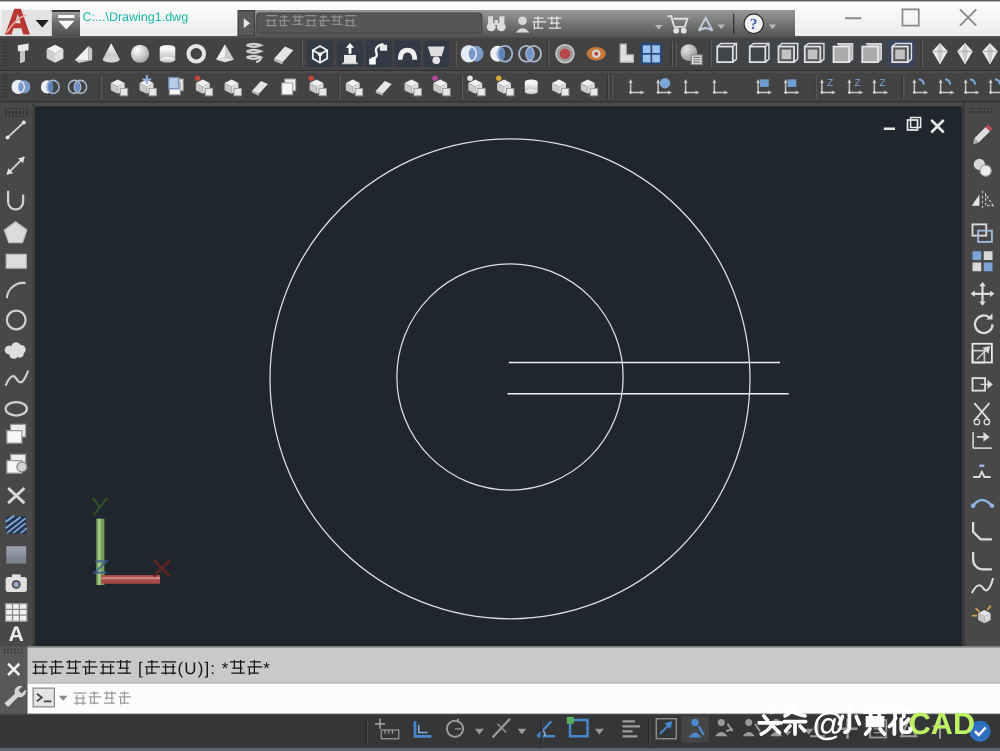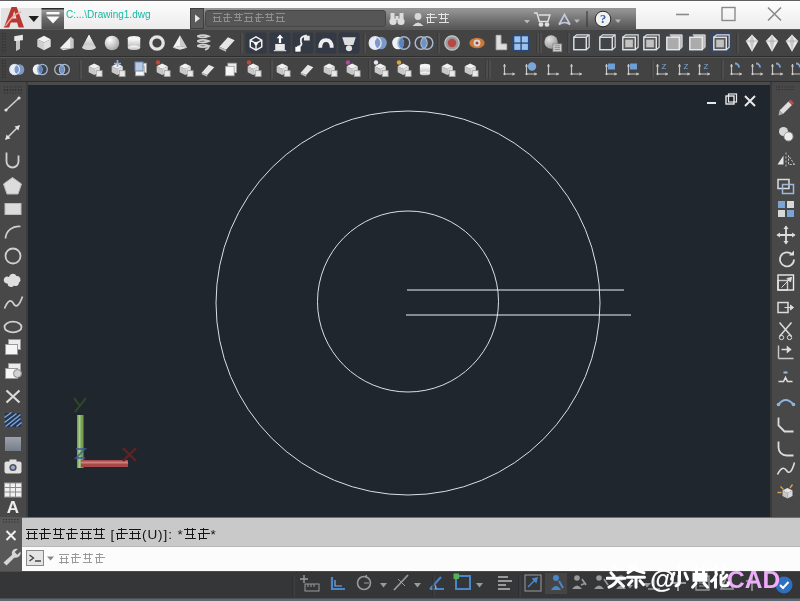--- a/index.html
+++ b/index.html
@@ -644,21 +644,21 @@
 <path d="M293 4 V26" stroke="#26282a"></path>
       <path d="M294 4 V26" stroke="#45474a"></path>
 <path d="M433 4 V26" stroke="#26282a"></path>
       <path d="M434 4 V26" stroke="#45474a"></path>
 <path d="M519 4 V26" stroke="#26282a"></path>
       <path d="M520 4 V26" stroke="#45474a"></path>
 <circle cx="784" cy="14" r="8.5" fill="#2e6fc0"></circle>
       <path d="M780 14 l3 3 l5.5 -6" stroke="#fff" stroke-width="2" fill="none"></path>
     </svg>
     <div class="abs" style="left:650px;top:564px;width:160px;font-size:26px;font-weight:bold;color:#fff;letter-spacing:.5px">@</div>
-    <div class="abs" style="left:727px;top:565.5px;font-size:24.5px;font-weight:bold;color:#f0abfc">CAD</div>
+    <div class="abs" style="left:727px;top:565.5px;font-size:24.5px;font-weight:bold;color:#bef264">CAD</div>
     <svg class="abs" style="left:606px;top:560px" width="200" height="36" viewBox="0 0 200 36">
       <g transform="translate(0,3.2)">
         <g stroke="#ffffff" stroke-width="3" fill="none" stroke-linecap="round">
 <g transform="translate(0,0)">
             <path d="M8 3 l3 3.5 M5 9.5 l3 3.5 M1 15 h18 M12 15 q-2 6 -9 9 M12.5 18 l5 5"></path>
           </g>
 <g transform="translate(20,0)">
             <path d="M10 2 q-3 5 -8 7.5 M5 4 q5 4 13 5.5 M1.5 14 h17 M10 14 v10 M6 17.5 l-3.5 4 M14 17.5 l3.5 4"></path>
           </g>
 <g transform="translate(64,0)">

